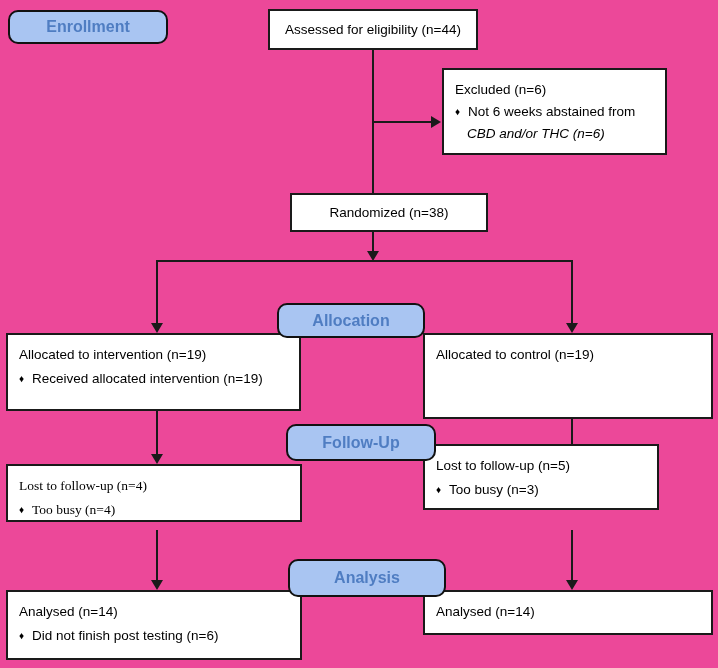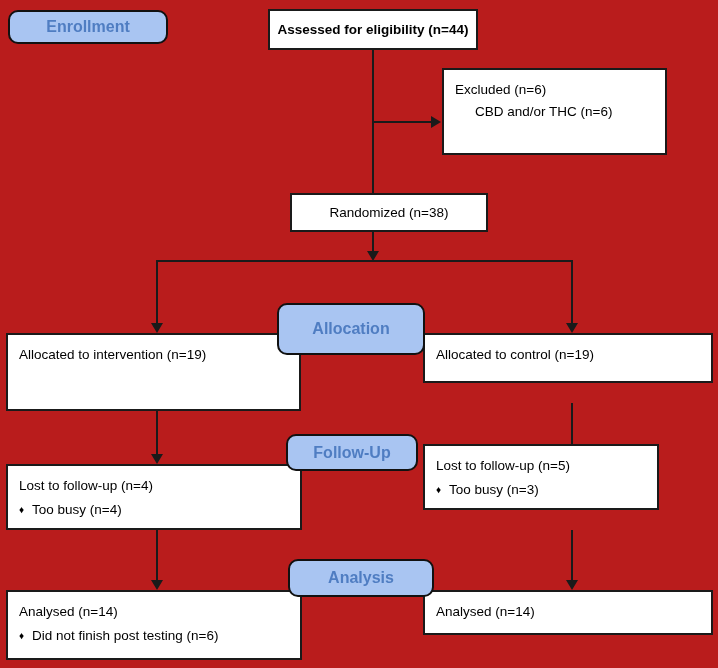--- a/index.html
+++ b/index.html
@@ -5,21 +5,21 @@
   html, body {
     margin: 0;
     padding: 0;
     background: #ffffff;
     font-family: "Liberation Sans", sans-serif;
   }
   #canvas {
     position: relative;
     width: 718px;
     height: 668px;
-    background: #b91c1c;
+    background: #ec4899;
     overflow: hidden;
   }
   
   .fbox {
     position: absolute;
     background: #ffffff;
     border: 2px solid var(--box-border, #1a1a1a);
     box-sizing: border-box;
     font-size: 13.5px;
     color: #000;
@@ -39,21 +39,21 @@
     line-height: 22px;
     padding-top: 9px;
   }
   .bullet-row { white-space: nowrap; }
   .bullet-glyph {
     font-size: 10px;
     display: inline-block;
     width: 13px;
     vertical-align: 1px;
   }
-  .bullet-cont { margin-left: 20px; }
+  .bullet-cont { margin-left: 12px; font-style: italic; }
   
   .stage-label {
     position: absolute;
     background: var(--label-fill, #a9c5f2);
     border: 2px solid #111;
     border-radius: 10px;
     box-sizing: border-box;
     display: flex;
     align-items: center;
     justify-content: center;
@@ -109,52 +109,54 @@
   <div class="arrowhead-down" style="left:566px; top:454px;"></div>
 
   <div class="line" style="left:156px; top:530px; width:2px; height:51px;"></div>
   <div class="arrowhead-down" style="left:151px; top:580px;"></div>
   <div class="line" style="left:571px; top:530px; width:2px; height:51px;"></div>
   <div class="arrowhead-down" style="left:566px; top:580px;"></div>
 
   <div class="stage-label" style="left:8px; top:10px; width:160px; height:34px;">
     <span>Enrollment</span>
   </div>
-  <div class="stage-label" style="left:277px; top:303px; width:148px; height:52px;">
+  <div class="stage-label" style="left:277px; top:303px; width:148px; height:35px;">
     <span>Allocation</span>
   </div>
-  <div class="stage-label" style="left:286px; top:434px; width:132px; height:37px;">
+  <div class="stage-label" style="left:286px; top:424px; width:150px; height:37px;">
     <span>Follow-Up</span>
   </div>
-  <div class="stage-label" style="left:288px; top:559px; width:146px; height:38px;">
+  <div class="stage-label" style="left:288px; top:559px; width:158px; height:38px;">
     <span>Analysis</span>
   </div>
 
-  <div class="fbox centered" style="left:268px; top:9px; width:210px; height:41px;font-weight:bold;">
+  <div class="fbox centered" style="left:268px; top:9px; width:210px; height:41px;">
     <span>Assessed for eligibility (n=44)</span>
   </div>
 
   <div class="fbox lefttext tight" style="left:442px; top:68px; width:225px; height:87px;">
     <div>Excluded (n=6)</div>
+    <div class="bullet-row"><span class="bullet-glyph">♦</span><span>Not 6 weeks abstained from</span></div>
     <div class="bullet-cont">CBD and/or THC (n=6)</div>
   </div>
 
   <div class="fbox centered" style="left:290px; top:193px; width:198px; height:39px;">
     <span>Randomized (n=38)</span>
   </div>
 
   <div class="fbox lefttext" style="left:6px; top:333px; width:295px; height:78px;">
     <div>Allocated to intervention (n=19)</div>
+    <div class="bullet-row"><span class="bullet-glyph">♦</span><span>Received allocated intervention (n=19)</span></div>
   </div>
 
-  <div class="fbox lefttext" style="left:423px; top:333px; width:290px; height:50px;">
+  <div class="fbox lefttext" style="left:423px; top:333px; width:290px; height:86px;">
     <div>Allocated to control (n=19)</div>
   </div>
 
-  <div class="fbox lefttext" style="left:6px; top:464px; width:296px; height:66px;">
+  <div class="fbox lefttext" style="left:6px; top:464px; width:296px; height:58px;font-family:Liberation Serif, serif;">
     <div>Lost to follow-up (n=4)</div>
     <div class="bullet-row"><span class="bullet-glyph">♦</span><span>Too busy (n=4)</span></div>
   </div>
 
   <div class="fbox lefttext" style="left:423px; top:444px; width:236px; height:66px;">
     <div>Lost to follow-up (n=5)</div>
     <div class="bullet-row"><span class="bullet-glyph">♦</span><span>Too busy (n=3)</span></div>
   </div>
 
   <div class="fbox lefttext" style="left:6px; top:590px; width:296px; height:70px;">

